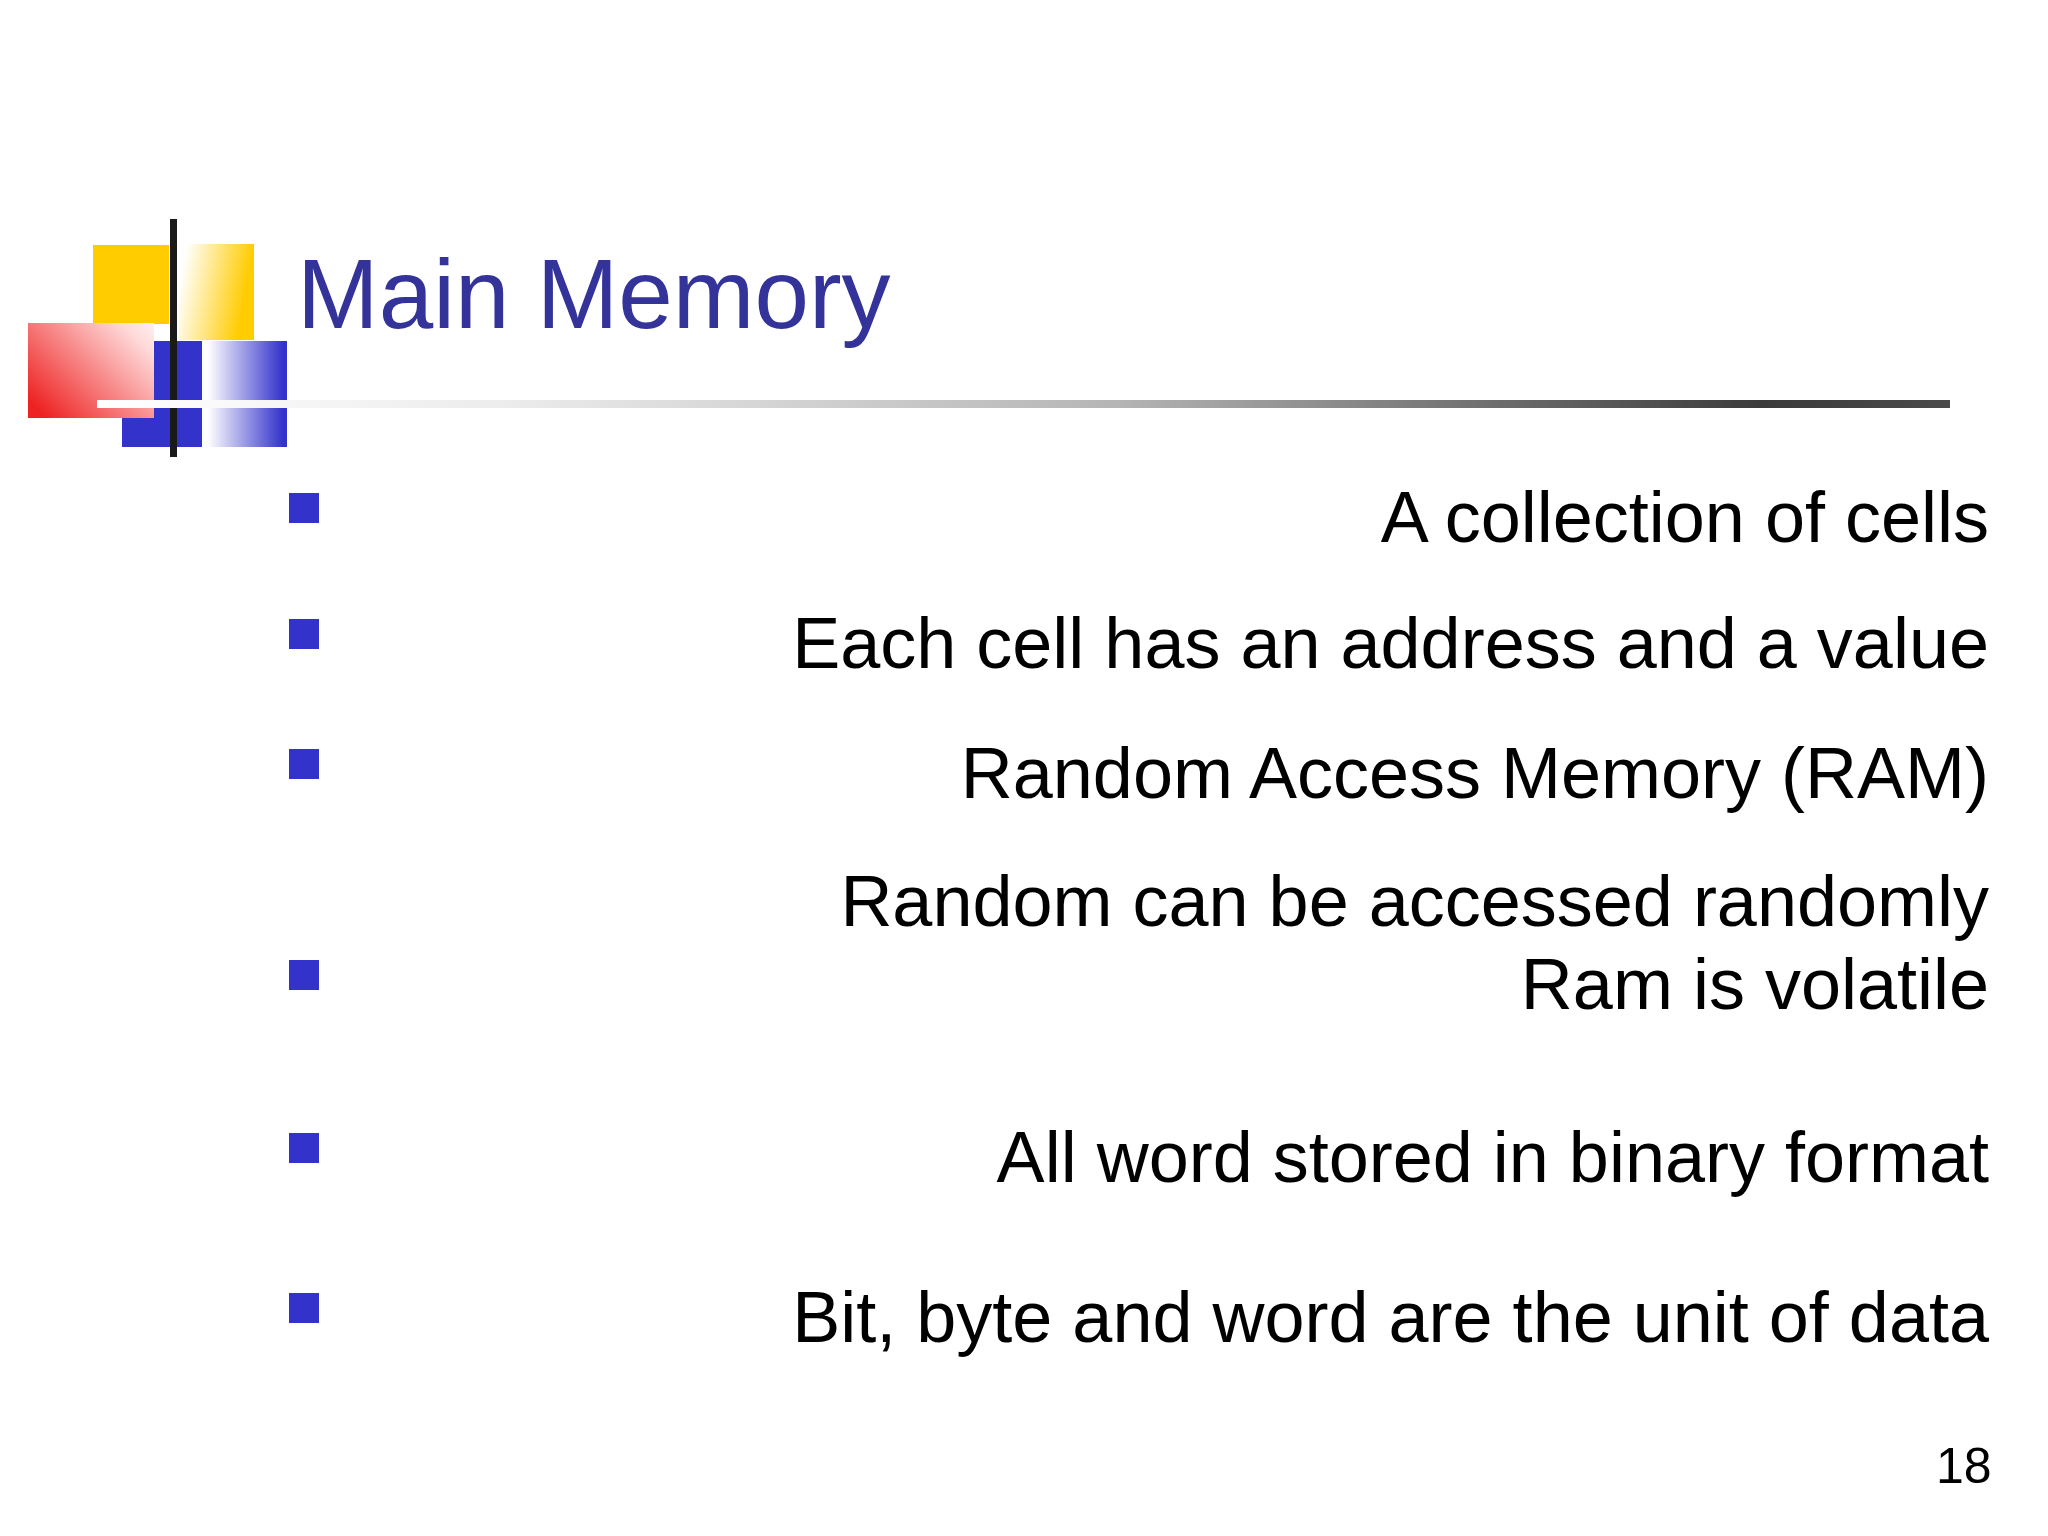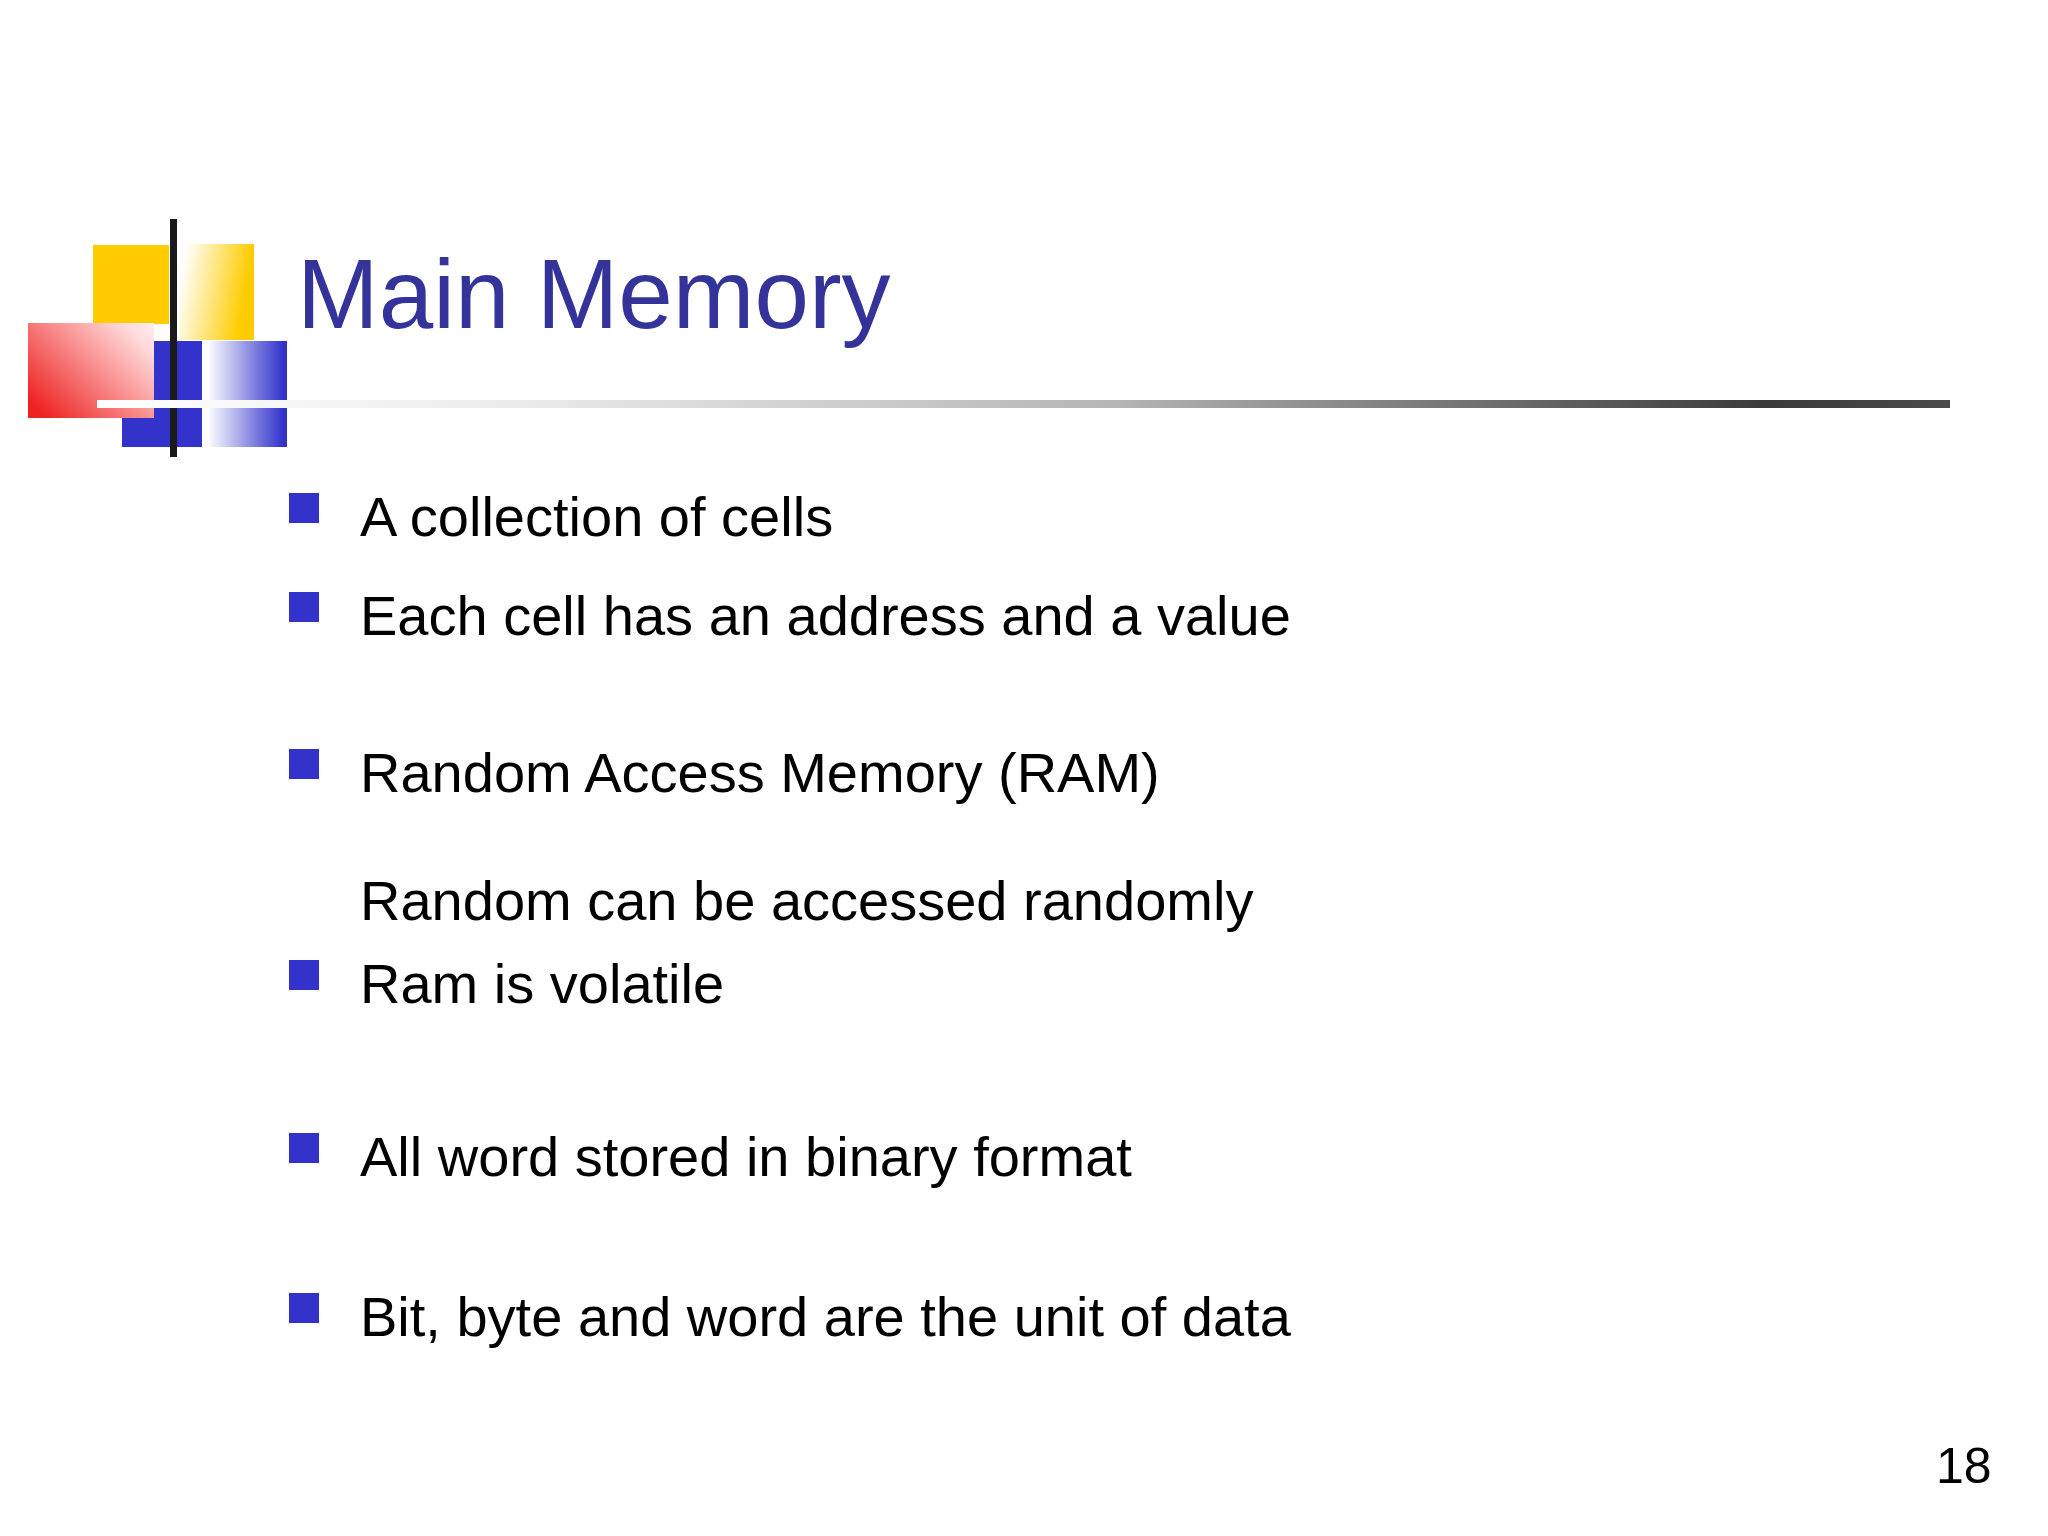--- a/index.html
+++ b/index.html
@@ -70,24 +70,25 @@
   }
   .bullet-sq {
     position: absolute;
     left: 0; top: 28px;
     width: 30px; height: 30px;
     background: var(--bullet_square, #3333CC);
   }
   .btext {
     display: block;
     padding-left: 71px;
-    font-size: 56px;
+    font-size: 72px;
     line-height: 104px;
     color: var(--body_text, #000000);
     white-space: nowrap;
+    text-align: right;
   }
 
   
   .pagenum {
     position: absolute;
     left: 1936px; top: 1437px;
     font-size: 50px;
     color: var(--body_text, #000000);
   }
 </style>
@@ -107,21 +108,21 @@
 
   <div class="deco-piece h-rule"></div>
 
   <h1 class="title">Main Memory</h1>
 
   <div>
     <div class="row" style="top:465px">
       <span class="bullet-sq"></span>
       <span class="btext">A collection of cells</span>
     </div>
-    <div class="row" style="top:564px">
+    <div class="row" style="top:591px">
       <span class="bullet-sq"></span>
       <span class="btext">Each cell has an address and a value</span>
     </div>
     <div class="row" style="top:721px">
       <span class="bullet-sq"></span>
       <span class="btext">Random Access Memory (RAM)</span>
     </div>
     <div class="row" style="top:849px">
       <span class="btext">Random can be accessed randomly</span>
     </div>

